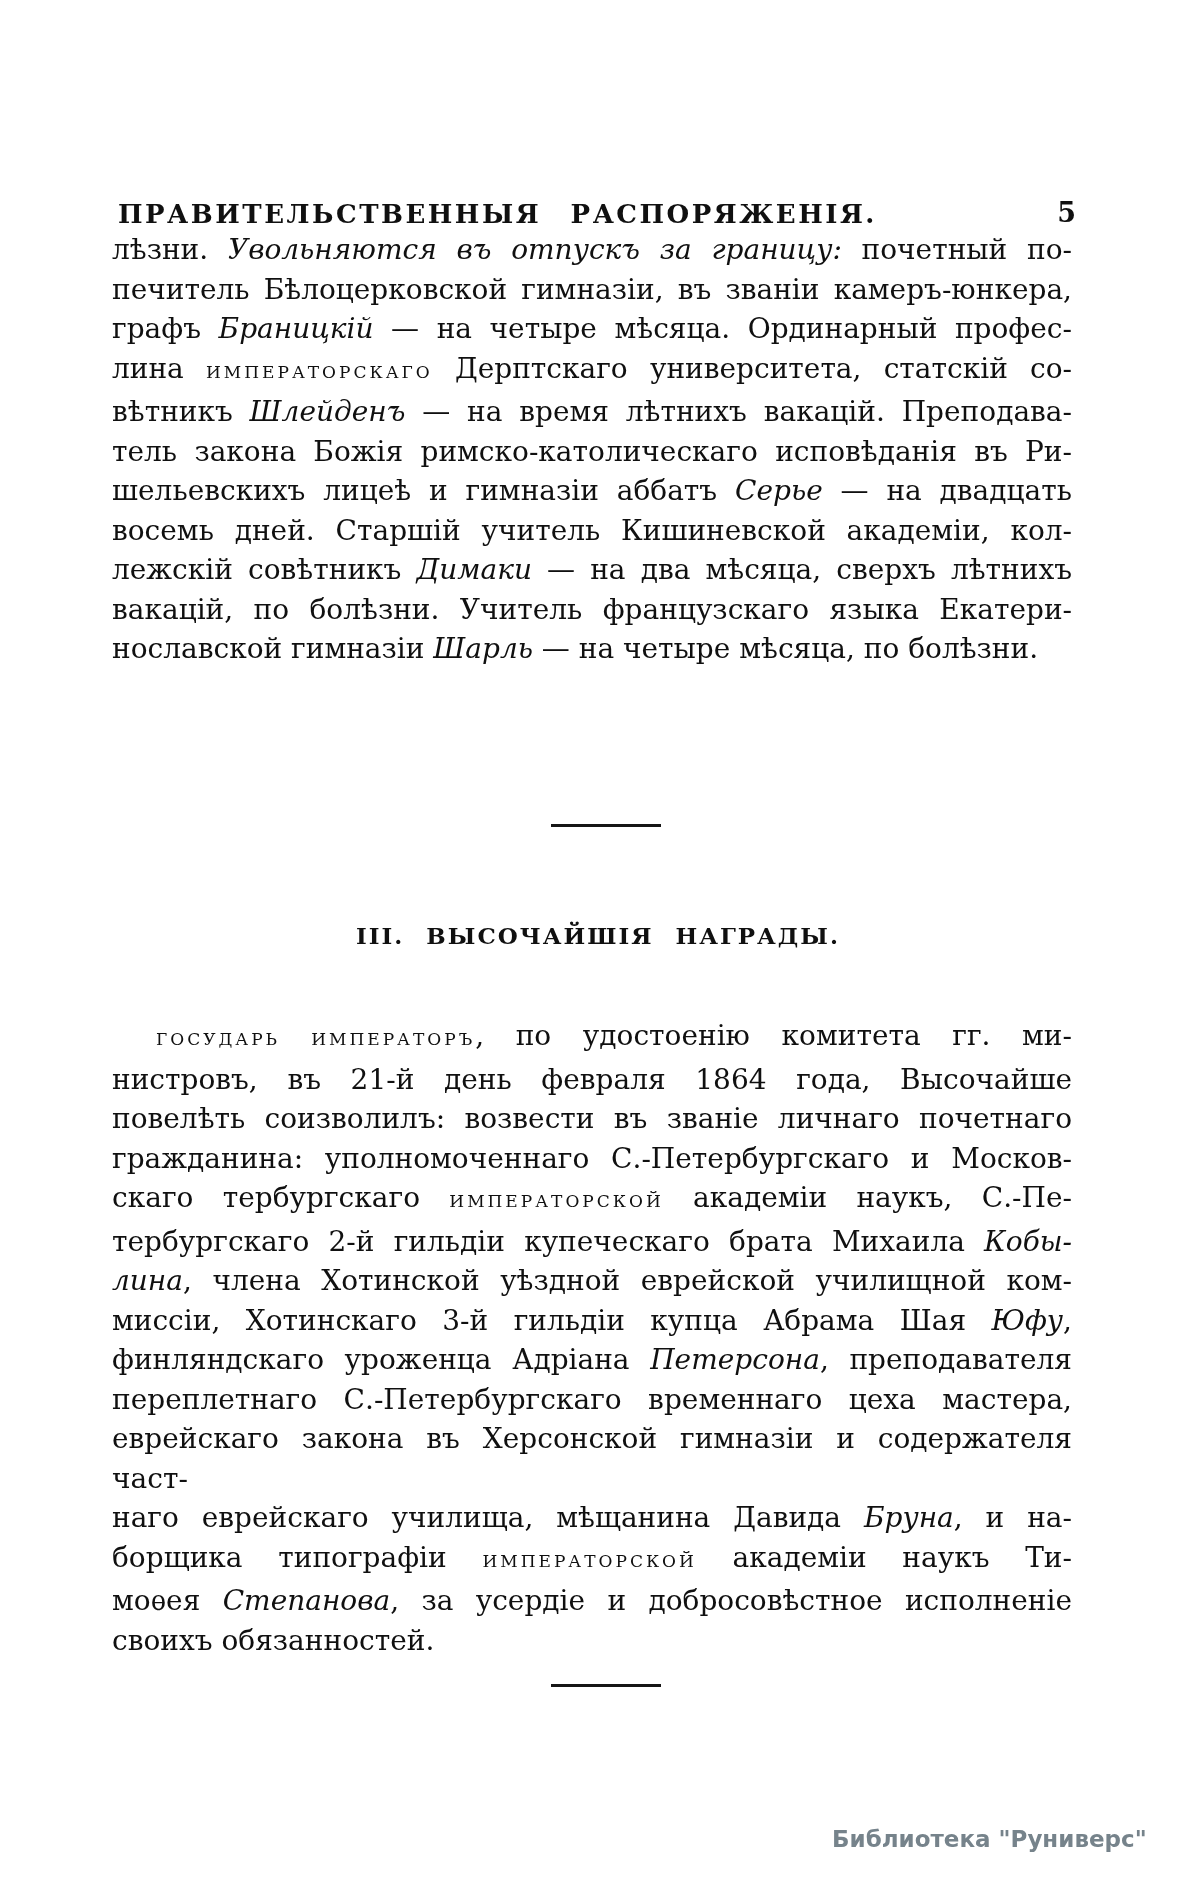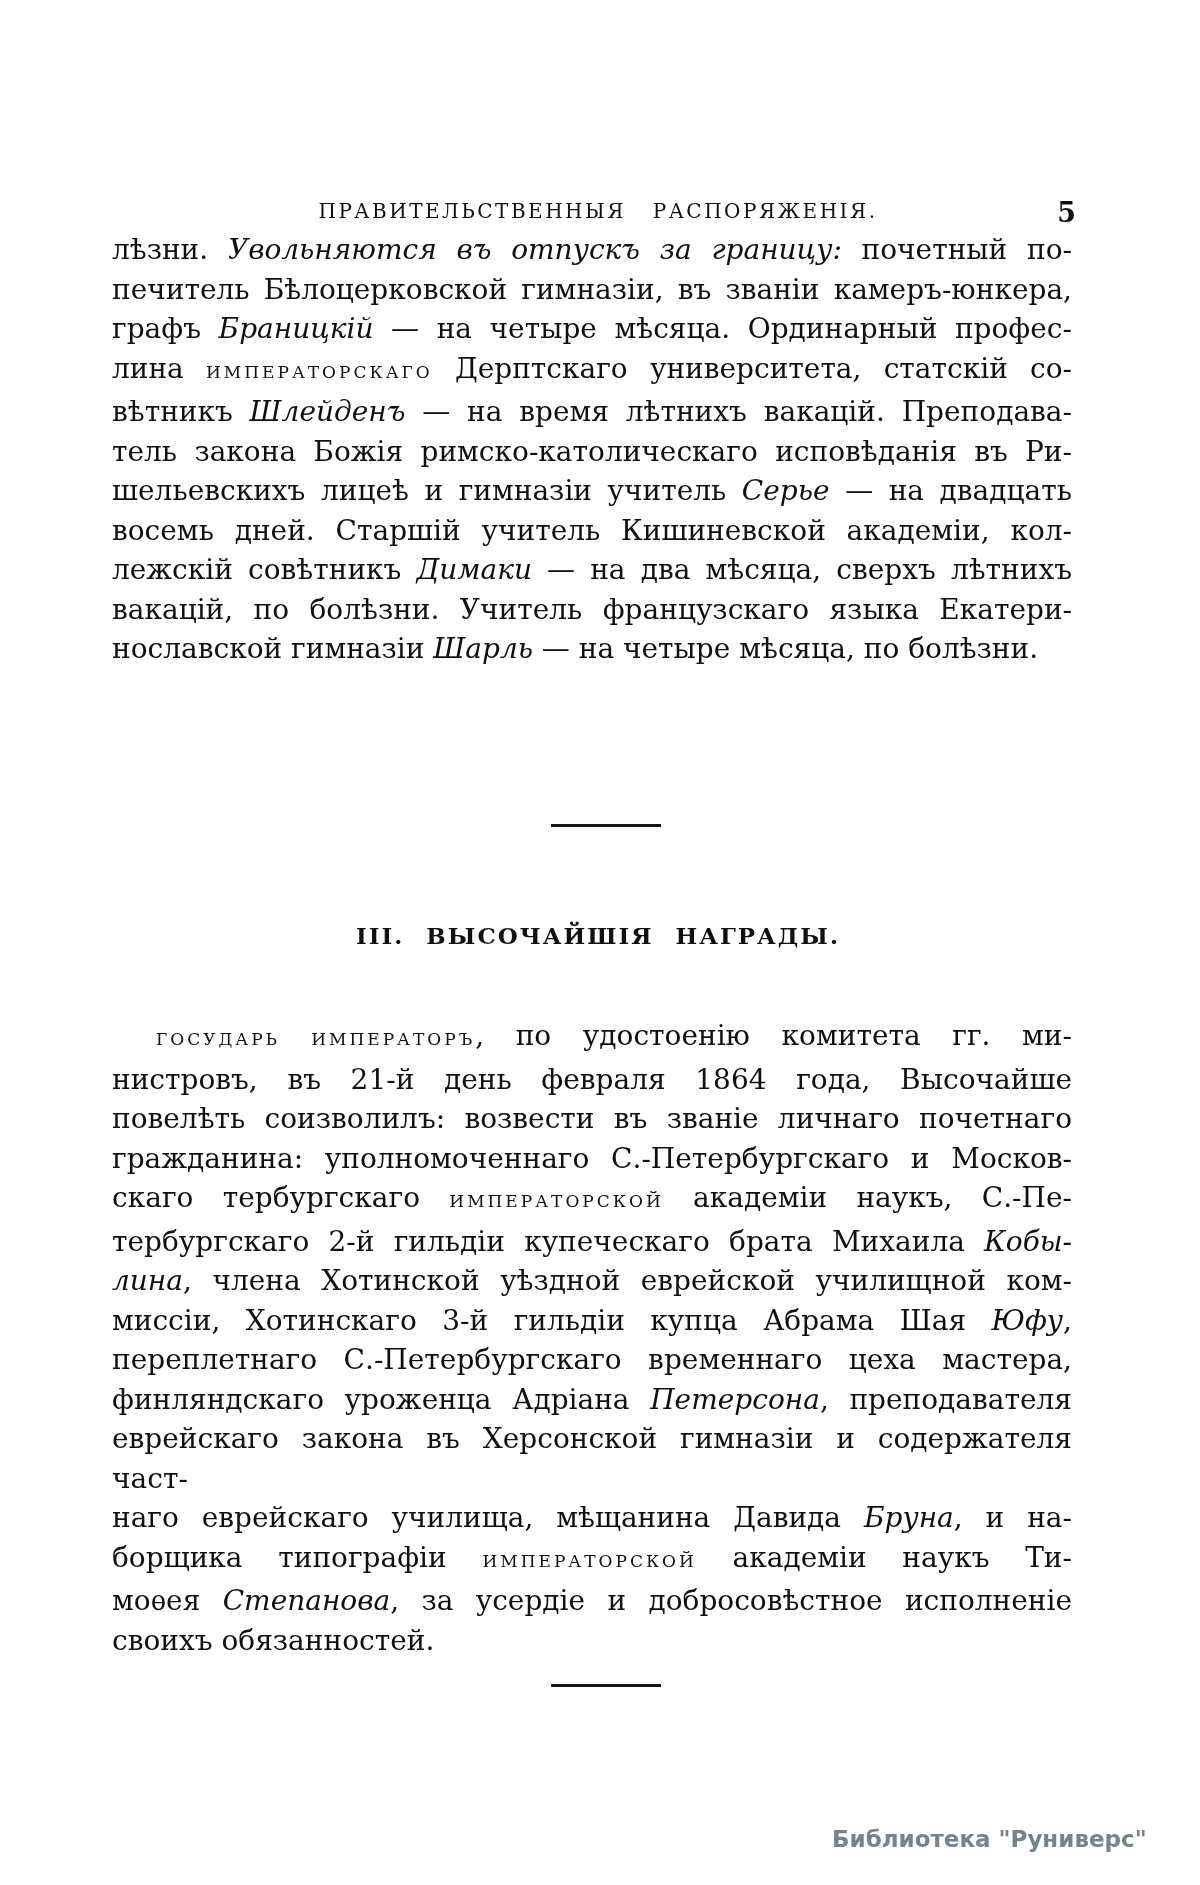--- a/index.html
+++ b/index.html
@@ -14,23 +14,23 @@
     overflow: hidden;
   }
   .page { position: absolute; inset: 0; }
 
   
   .running-head-row {
     position: absolute; top: 199px; left: 118px; width: 960px; height: 34px;
   }
   .running-head {
     position: absolute; left: 0; right: 0;
-    text-align: center;
-    font-weight: normal;
-    font-size: 20px;
+    text-align: left;
+    font-weight: bold;
+    font-size: 26px;
     letter-spacing: 2.5px;
     word-spacing: 18px;
   }
   .page-number {
     position: absolute; right: 2px; top: -2px;
     font-weight: bold;
     font-size: 27px;
   }
 
   
@@ -95,42 +95,42 @@
     <div class="page-number">5</div>
   </div>
 
   <div class="para para1">
       <div class="line"><span class="seg-r">лѣзни. </span><span class="seg-i">Увольняются въ отпускъ за границу:</span><span class="seg-r"> почетный по-</span></div>
       <div class="line"><span class="seg-r">печитель Бѣлоцерковской гимназіи, въ званіи камеръ-юнкера,</span></div>
       <div class="line"><span class="seg-r">графъ </span><span class="seg-i">Браницкій</span><span class="seg-r"> — на четыре мѣсяца. Ординарный профес-</span></div>
       <div class="line"><span class="seg-r">лина </span><span class="seg-sc">Императорскаго</span><span class="seg-r"> Дерптскаго университета, статскій со-</span></div>
       <div class="line"><span class="seg-r">вѣтникъ </span><span class="seg-i">Шлейденъ</span><span class="seg-r"> — на время лѣтнихъ вакацій. Преподава-</span></div>
       <div class="line"><span class="seg-r">тель закона Божія римско-католическаго исповѣданія въ Ри-</span></div>
-      <div class="line"><span class="seg-r">шельевскихъ лицеѣ и гимназіи учитель </span><span class="seg-i">Серье</span><span class="seg-r"> — на двадцать</span></div>
+      <div class="line"><span class="seg-r">шельевскихъ лицеѣ и гимназіи аббатъ </span><span class="seg-i">Серье</span><span class="seg-r"> — на двадцать</span></div>
       <div class="line"><span class="seg-r">восемь дней. Старшій учитель Кишиневской академіи, кол-</span></div>
       <div class="line"><span class="seg-r">лежскій совѣтникъ </span><span class="seg-i">Димаки</span><span class="seg-r"> — на два мѣсяца, сверхъ лѣтнихъ</span></div>
       <div class="line"><span class="seg-r">вакацій, по болѣзни. Учитель французскаго языка Екатери-</span></div>
       <div class="line last"><span class="seg-r">нославской гимназіи </span><span class="seg-i">Шарль</span><span class="seg-r"> — на четыре мѣсяца, по болѣзни.</span></div>
     </div>
 
   <div class="rule rule-top"></div>
 
   <h2 class="section-heading">III. ВЫСОЧАЙШІЯ НАГРАДЫ.</h2>
 
   <div class="para para2">
       <div class="line indent"><span class="seg-sc">Государь Императоръ</span><span class="seg-r">, по удостоенію комитета гг. ми-</span></div>
       <div class="line"><span class="seg-r">нистровъ, въ 21-й день февраля 1864 года, Высочайше</span></div>
       <div class="line"><span class="seg-r">повелѣть соизволилъ: возвести въ званіе личнаго почетнаго</span></div>
       <div class="line"><span class="seg-r">гражданина: уполномоченнаго С.-Петербургскаго и Москов-</span></div>
       <div class="line"><span class="seg-r">скаго тербургскаго </span><span class="seg-sc">Императорской</span><span class="seg-r"> академіи наукъ, С.-Пе-</span></div>
       <div class="line"><span class="seg-r">тербургскаго 2-й гильдіи купеческаго брата Михаила </span><span class="seg-i">Кобы-</span></div>
       <div class="line"><span class="seg-i">лина</span><span class="seg-r">, члена Хотинской уѣздной еврейской училищной ком-</span></div>
       <div class="line"><span class="seg-r">миссіи, Хотинскаго 3-й гильдіи купца Абрама Шая </span><span class="seg-i">Юфу</span><span class="seg-r">,</span></div>
+      <div class="line"><span class="seg-r">финляндскаго уроженца Адріана </span><span class="seg-i">Петерсона</span><span class="seg-r">, преподавателя</span></div>
       <div class="line"><span class="seg-r">переплетнаго С.-Петербургскаго временнаго цеха мастера,</span></div>
-      <div class="line"><span class="seg-r">финляндскаго уроженца Адріана </span><span class="seg-i">Петерсона</span><span class="seg-r">, преподавателя</span></div>
       <div class="line"><span class="seg-r">еврейскаго закона въ Херсонской гимназіи и содержателя част-</span></div>
       <div class="line"><span class="seg-r">наго еврейскаго училища, мѣщанина Давида </span><span class="seg-i">Бруна</span><span class="seg-r">, и на-</span></div>
       <div class="line"><span class="seg-r">борщика типографіи </span><span class="seg-sc">Императорской</span><span class="seg-r"> академіи наукъ Ти-</span></div>
       <div class="line"><span class="seg-r">моѳея </span><span class="seg-i">Степанова</span><span class="seg-r">, за усердіе и добросовѣстное исполненіе</span></div>
       <div class="line last"><span class="seg-r">своихъ обязанностей.</span></div>
     </div>
 
   <div class="rule rule-bottom"></div>
 
   <div class="watermark" style="color: rgb(118, 131, 139);">Библиотека "Руниверс"</div>

